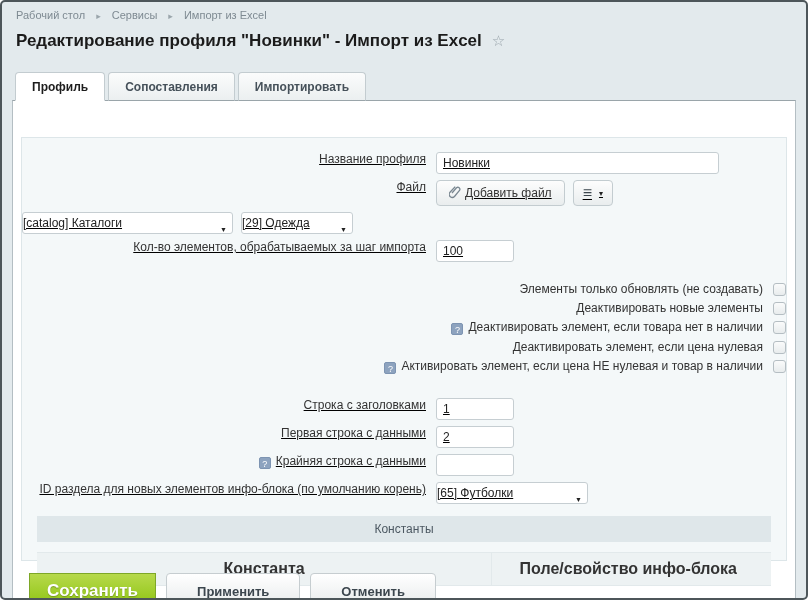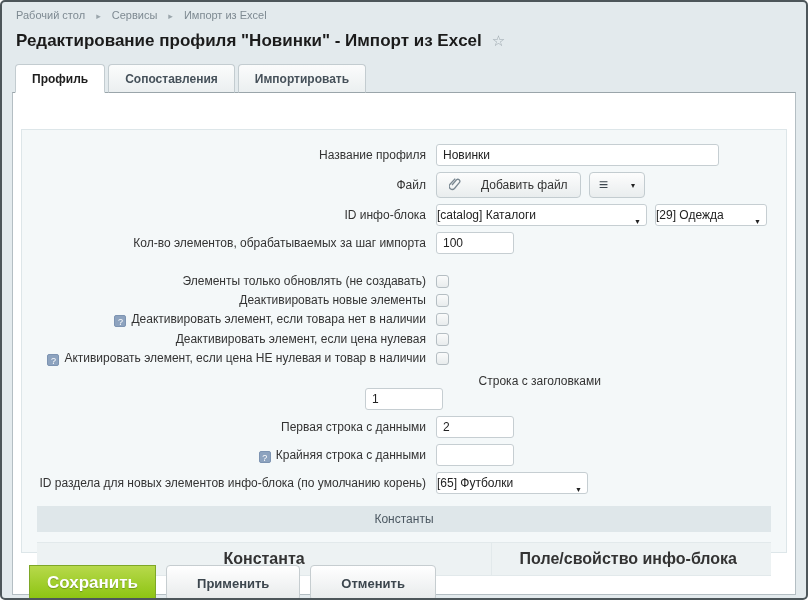--- a/index.html
+++ b/index.html
@@ -19,21 +19,21 @@
   .breadcrumb { margin:7px 0 0 4px; font-size:11px; color:#828d94; }
   .breadcrumb .bc-link { color:#7e8a92; text-decoration:none; cursor:pointer; }
   .breadcrumb .bc-sep { color:#9aa5ab; font-size:9px; margin:0 8px; }
 
   
   .title-row { margin:10px 0 0 4px; display:flex; align-items:center; }
   .page-title { font-size:17px; font-weight:bold; color:#1b1b1b; }
   .star { margin-left:10px; color:#9aa5ac; font-size:15px; cursor:pointer; }
 
   
-  .tabs { margin-top:13px; padding-left:3px; display:flex; align-items:flex-end; gap:3px; }
+  .tabs { margin-top:21px; padding-left:3px; display:flex; align-items:flex-end; gap:3px; }
   .tab {
     padding:7px 16px 6px;
     border:1px solid #c3ccd0;
     border-radius:4px 4px 0 0;
     background:linear-gradient(#fbfcfc,#ebeff0);
     font-size:12px; font-weight:bold; color:#46515a;
     margin-bottom:-1px; cursor:pointer;
     border-bottom:1px solid #9aa5aa;
     position:relative; z-index:1;
   }
@@ -49,22 +49,22 @@
     border:1px solid #b4bec3; border-top:1px solid #9aa5aa;
     display:flex; flex-direction:column; justify-content:space-between;
   }
   .form-panel {
     margin:36px 8px 0; height:424px;
     background:#f4f8f9; border:1px solid #dde6e9;
     padding-top:14px;
   }
 
   
-  .frow { display:flex; align-items:center; margin-bottom:6px; }
-  .frow-cb { display:flex; align-items:center; margin-bottom:5px; min-height:14px; }
+  .frow { display:flex; margin-bottom:6px;text-decoration:underline; }
+  .frow-cb { display:flex; align-items:center; margin-bottom:5px; min-height:14px;justify-content:flex-end; }
   .flabel {
     width:414px; padding-right:10px; flex-shrink:0;
     text-align:right; font-size:12px; color:#333;
   }
   .tinput {
     height:22px; border:1px solid #c6ced2; border-radius:3px;
     background:#fff; font-size:12px; color:#222; padding:0 6px;
     font-family:"Liberation Sans", sans-serif;
   }
   .w-name { width:283px; }
@@ -75,21 +75,21 @@
     background:#fff; font-size:12px; color:#222;
     padding:0 18px 0 0; position:relative; cursor:pointer;
     white-space:nowrap; overflow:hidden;
   }
   .sel-arrow { position:absolute; right:5px; top:7px; font-size:7px; color:#222; }
   .w-sel-type { width:211px; }
   .w-sel-iblock { width:112px; margin-left:8px; }
   .w-sel-section { width:152px; }
 
   .btn-light {
-    display:inline-flex; align-items:center; gap:20px;
+    display:inline-flex; align-items:center; gap:4px;
     height:26px; padding:0 12px;
     border:1px solid #c3ccd0; border-radius:4px;
     background:linear-gradient(#fdfdfd,#e9edee);
     font-size:12px; color:#333; cursor:pointer;
   }
   .btn-menu { margin-left:8px; padding:0 9px; }
   .hamb { font-size:16px; font-weight:bold; color:#3c464e; line-height:1; }
   .caret { font-size:8px; color:#222; margin-left:3px; }
 
   .cbox {
@@ -178,21 +178,20 @@
           </span>
           <span>Добавить файл</span>
         </button>
         <button class="btn-light btn-menu">
           <span class="hamb">≡</span>
           <span class="caret">▾</span>
         </button>
       </div>
 
       <div class="frow">
-        <div class="flabel">ID инфо-блока</div>
         <div class="sel w-sel-type">
           <span>[catalog] Каталоги</span>
           <span class="sel-arrow">▼</span>
         </div>
         <div class="sel w-sel-iblock">
           <span>[29] Одежда</span>
           <span class="sel-arrow">▼</span>
         </div>
       </div>
 
@@ -219,21 +218,21 @@
       <div class="frow-cb">
         <div class="flabel">Деактивировать элемент, если цена нулевая</div>
         <span class="cbox"></span>
       </div>
 
       <div class="frow-cb">
         <div class="flabel"><span class="hint">?</span><span>Активировать элемент, если цена НЕ нулевая и товар в наличии</span></div>
         <span class="cbox"></span>
       </div>
 
-      <div class="frow" style="margin-top:8px;flex-direction:column;">
+      <div class="frow" style="margin-top:24px;">
         <div class="flabel">Строка с заголовками</div>
         <input class="tinput w-num" type="text" value="1" style="">
       </div>
 
       <div class="frow">
         <div class="flabel">Первая строка с данными</div>
         <input class="tinput w-num" type="text" value="2" style="">
       </div>
 
       <div class="frow">

